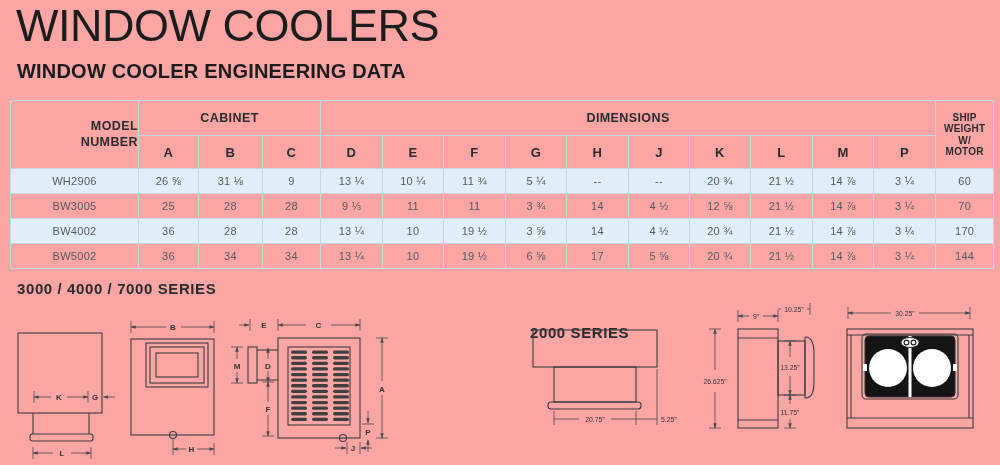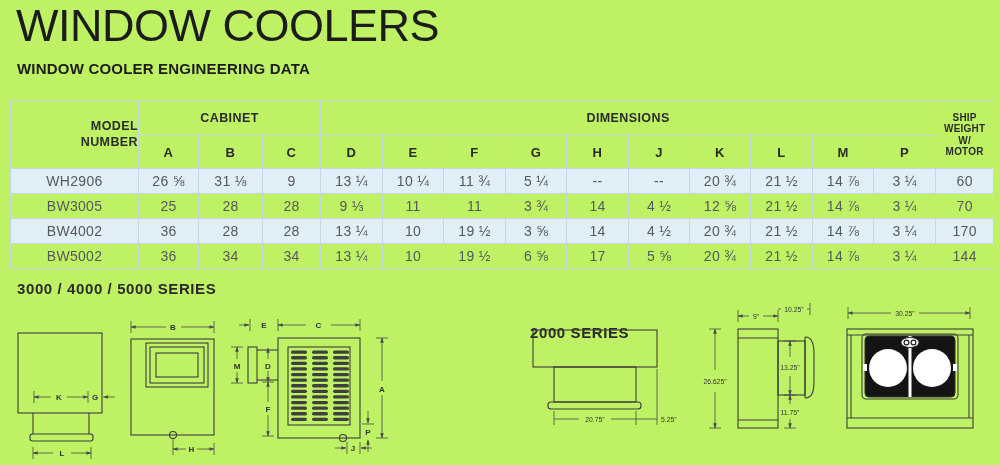--- a/index.html
+++ b/index.html
@@ -1,35 +1,35 @@
 <!DOCTYPE html>
 <html><head>
 <meta charset="utf-8">
 <style>
   * { margin:0; padding:0; box-sizing:border-box; }
   html,body { background:#fff; }
   body { font-family:"Liberation Sans", sans-serif; color:#222; }
-  .page { position:relative; width:1000px; height:465px; background:#bef264; overflow:hidden; }
+  .page { position:relative; width:1000px; height:465px; background:#fca5a5; overflow:hidden; }
 
   .title { position:absolute; left:16px; top:0px; font-size:45px; font-weight:500;
            letter-spacing:-0.5px; color:#1c1c1c; }
-  .subtitle { position:absolute; left:17px; top:60px; font-size:15px; font-weight:bold;
+  .subtitle { position:absolute; left:17px; top:60px; font-size:20px; font-weight:bold;
               color:#1c1c1c; letter-spacing:0.2px; }
 
   table.eng { position:absolute; left:10px; top:100px; border-collapse:collapse;
               table-layout:fixed; width:983px; }
   table.eng th, table.eng td { border:1px solid #c7d7e2; text-align:center; vertical-align:middle; }
   table.eng thead tr.group-row { height:35px; }
   table.eng thead tr.letter-row { height:33px; }
   table.eng tbody tr { height:25px; }
   table.eng th { font-size:12.5px; font-weight:bold; color:#2b2b2b; letter-spacing:0.4px; }
   table.eng th.model-h { white-space:pre-line; line-height:1.25;text-align:right; }
   table.eng th.ship-h { font-size:10px; white-space:pre-line; line-height:1.15; letter-spacing:0.2px; }
   table.eng thead tr.letter-row th { font-size:13px; }
-  table.eng td { font-size:14px; color:#55595c; letter-spacing:0.3px; }
+  table.eng td { font-size:11px; color:#55595c; letter-spacing:0.3px; }
   table.eng tr.hl td { background:#e0eef8; }
 
   .series-title { position:absolute; font-size:15px; font-weight:bold; color:#2a2a2a; letter-spacing:0.6px; }
   .series-title.left { left:17px; top:280px; }
   .series-title.right { left:530px; top:280px;margin-top:44px; }
 
   svg text { font-family:"Liberation Sans", sans-serif; fill:#333; }
   svg text.letter { font-size:8px; font-weight:bold; }
   svg text.dim { font-size:6.8px; }
   .oline { stroke:#3c3c3c; stroke-width:1.1; fill:none; }
@@ -154,21 +154,21 @@
           <td>5 ⅝</td>
           <td>20 ¾</td>
           <td>21 ½</td>
           <td>14 ⅞</td>
           <td>3 ¼</td>
           <td>144</td>
         </tr>
       </tbody>
   </table>
 
-  <div class="series-title left">3000 / 4000 / 5000 SERIES</div>
+  <div class="series-title left">3000 / 4000 / 7000 SERIES</div>
   <div class="series-title right">2000 SERIES</div>
 
   <svg class="svg-abs" style="left:10px; top:312px;" width="440" height="153" viewBox="0 0 440 153">
     <defs>
       <marker id="ar1" viewBox="0 0 10 10" refX="9" refY="5" markerWidth="6.5" markerHeight="6.5" orient="auto-start-reverse">
         <path d="M0,1.5 L10,5 L0,8.5 z" fill="#4a4a4a"></path>
       </marker>
     </defs>
 
     <g>

